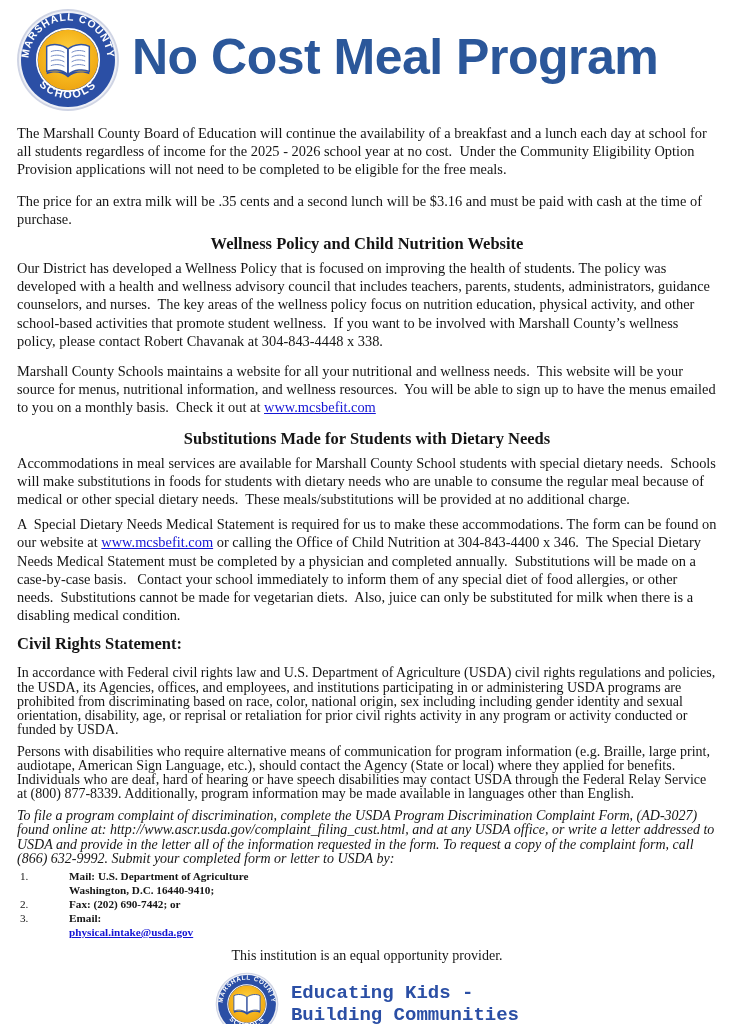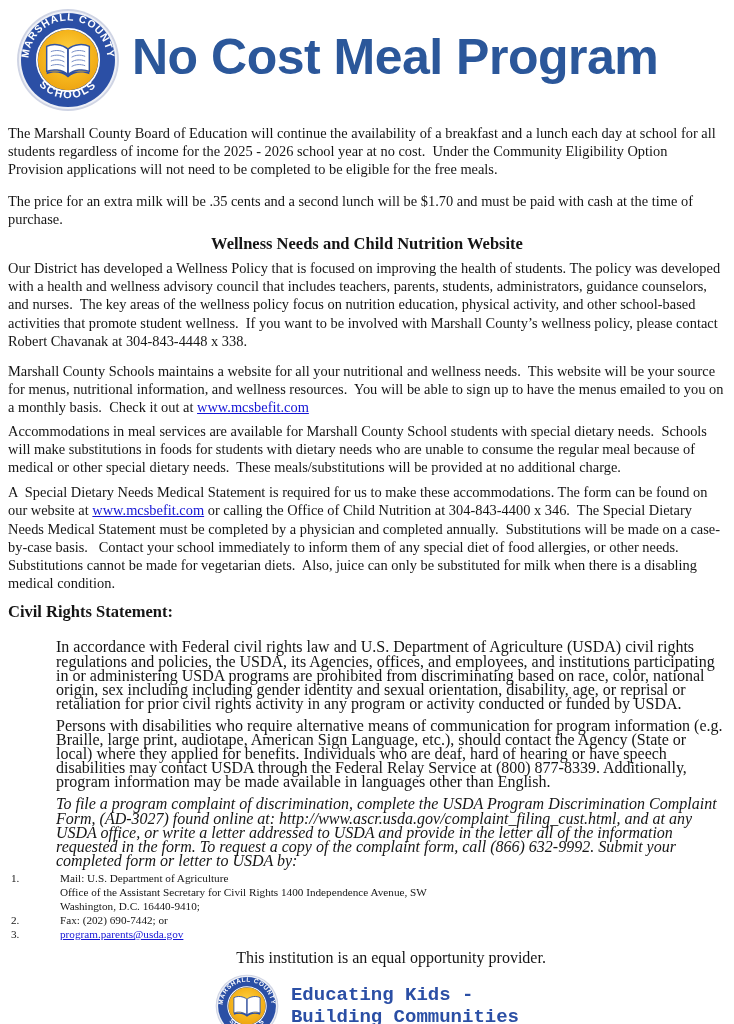--- a/index.html
+++ b/index.html
@@ -12,51 +12,51 @@
   
   .header{display:flex;align-items:center;padding:8px 14px 0 16px;}
   .header .badge{width:104px;height:104px;flex:0 0 auto;}
   .page-title{
     font-family:"Liberation Sans", sans-serif;font-weight:700;
     font-size:50px;letter-spacing:-0.5px;color:var(--title-blue);
     margin-left:12px;white-space:nowrap;line-height:1;padding-bottom:6px;
   }
 
   
-  .content{padding:0 8px;}
+  .content{padding:0 17px;}
   p{margin:0;white-space:pre-wrap;}
   .body-p{font-size:14.4px;line-height:18.2px;}
-  .small-p{font-size:16px;line-height:14.1px;margin-left:48px;}
+  .small-p{font-size:14px;line-height:14.1px;}
   .p1{margin-top:12px;}
   .p2{margin-top:13px;}
   .h-center{
     text-align:center;font-weight:700;font-size:16.5px;line-height:21px;margin:0;
     font-family:"Liberation Serif", serif;
   }
   .h-wellness{margin-top:5px;}
   .wp1{margin-top:5px;}
   .wp2{margin-top:12px;}
   .h-sub{margin-top:11px;}
   .sp1{margin-top:5px;}
   .sp2{margin-top:7px;}
   .h-left{
-    text-align:left;font-weight:700;font-size:16.5px;line-height:20px;margin:10px 0 18px 0;
+    text-align:left;font-weight:700;font-size:16.5px;line-height:20px;margin:10px 0 12px 0;
     font-family:"Liberation Serif", serif;
   }
   .crp1{margin-top:6px;}
   .crp2{margin-top:8px;}
   .crp3{margin-top:8px;font-style:italic;}
 
   a.link{color:var(--link-blue);text-decoration:underline;cursor:pointer;}
 
   
   .usda-list{margin-top:3px;font-size:11.2px;line-height:14.1px;}
   .usda-item{display:grid;grid-template-columns:52px 1fr;}
   .usda-item .num{padding-left:3px;}
-  .usda-item .lines span{display:block;white-space:pre-wrap;}
+  .usda-item .lines span{display:block;white-space:pre-wrap;font-weight:bold;}
 
   .closing{margin-top:10px;text-align:center;}
 
   
   .footer{display:flex;align-items:center;justify-content:center;margin-top:9px;gap:12px;}
   .footer .badge{width:64px;height:64px;flex:0 0 auto;}
   .tagline{
     font-family:Liberation Mono, monospace;font-weight:700;
     font-size:19px;line-height:22px;color:var(--brand-blue);
   }
@@ -104,53 +104,53 @@
       <text font-family="Liberation Sans, sans-serif" font-weight="bold" font-size="10.5" letter-spacing="1.6" fill="#ffffff">
         <textPath href="#arcB1" startOffset="50%" text-anchor="middle">SCHOOLS</textPath>
       </text>
     </svg>
     <div class="page-title">No Cost Meal Program</div>
   </div>
 
   <div class="content">
 
     <p class="body-p p1">The Marshall County Board of Education will continue the availability of a breakfast and a lunch each day at school for all students regardless of income for the 2025 - 2026 school year at no cost.  Under the Community Eligibility Option Provision applications will not need to be completed to be eligible for the free meals.</p>
-    <p class="body-p p2">The price for an extra milk will be .35 cents and a second lunch will be $1.70 and must be paid with cash at the time of purchase.</p>
+    <p class="body-p p2">The price for an extra milk will be .35 cents and a second lunch will be $3.16 and must be paid with cash at the time of purchase.</p>
 
-    <h2 class="h-center h-wellness">Wellness Needs and Child Nutrition Website</h2>
+    <h2 class="h-center h-wellness">Wellness Policy and Child Nutrition Website</h2>
     <p class="body-p wp1">Our District has developed a Wellness Policy that is focused on improving the health of students. The policy was developed with a health and wellness advisory council that includes teachers, parents, students, administrators, guidance counselors, and nurses.  The key areas of the wellness policy focus on nutrition education, physical activity, and other school-based activities that promote student wellness.  If you want to be involved with Marshall County’s wellness policy, please contact Robert Chavanak at 304-843-4448 x 338.</p>
     <p class="body-p wp2"><span>Marshall County Schools maintains a website for all your nutritional and wellness needs.  This website will be your source for menus, nutritional information, and wellness resources.  You will be able to sign up to have the menus emailed to you on a monthly basis.  Check it out at </span><a class="link">www.mcsbefit.com</a></p>
 
+    <h2 class="h-center h-sub">Substitutions Made for Students with Dietary Needs</h2>
     <p class="body-p sp1">Accommodations in meal services are available for Marshall County School students with special dietary needs.  Schools will make substitutions in foods for students with dietary needs who are unable to consume the regular meal because of medical or other special dietary needs.  These meals/substitutions will be provided at no additional charge.</p>
     <p class="body-p sp2"><span>A  Special Dietary Needs Medical Statement is required for us to make these accommodations. The form can be found on our website at </span><a class="link">www.mcsbefit.com</a><span> or calling the Office of Child Nutrition at 304-843-4400 x 346.  The Special Dietary Needs Medical Statement must be completed by a physician and completed annually.  Substitutions will be made on a case-by-case basis.   Contact your school immediately to inform them of any special diet of food allergies, or other needs.  Substitutions cannot be made for vegetarian diets.  Also, juice can only be substituted for milk when there is a disabling medical condition.</span></p>
 
     <h3 class="h-left">Civil Rights Statement:</h3>
     <p class="small-p crp1">In accordance with Federal civil rights law and U.S. Department of Agriculture (USDA) civil rights regulations and policies, the USDA, its Agencies, offices, and employees, and institutions participating in or administering USDA programs are prohibited from discriminating based on race, color, national origin, sex including including gender identity and sexual orientation, disability, age, or reprisal or retaliation for prior civil rights activity in any program or activity conducted or funded by USDA.</p>
     <p class="small-p crp2">Persons with disabilities who require alternative means of communication for program information (e.g. Braille, large print, audiotape, American Sign Language, etc.), should contact the Agency (State or local) where they applied for benefits. Individuals who are deaf, hard of hearing or have speech disabilities may contact USDA through the Federal Relay Service at (800) 877-8339. Additionally, program information may be made available in languages other than English.</p>
     <p class="small-p crp3">To file a program complaint of discrimination, complete the USDA Program Discrimination Complaint Form, (AD-3027) found online at: http://www.ascr.usda.gov/complaint_filing_cust.html, and at any USDA office, or write a letter addressed to USDA and provide in the letter all of the information requested in the form. To request a copy of the complaint form, call (866) 632-9992. Submit your completed form or letter to USDA by:</p>
 
     <div class="usda-list">
       <div class="usda-item">
         <span class="num">1.</span>
         <span class="lines">
           <span>Mail: U.S. Department of Agriculture</span>
-          <span>Office of the Assistant Secretary for Civil Rights 1400 Independence Avenue, SW</span>
           <span>Washington, D.C. 16440-9410;</span>
         </span>
       </div>
       <div class="usda-item">
         <span class="num">2.</span>
         <span class="lines">
           <span>Fax: (202) 690-7442; or</span>
         </span>
       </div>
       <div class="usda-item">
         <span class="num">3.</span>
         <span class="lines">
-          <span><a class="link">program.parents@usda.gov</a></span>
+          <span><span>Email: </span><a class="link">physical.intake@usda.gov</a></span>
         </span>
       </div>
     </div>
 
     <p class="small-p closing">This institution is an equal opportunity provider.</p>
   </div>
 
   <div class="footer">
     <svg class="badge" viewBox="0 0 100 100" xmlns="http://www.w3.org/2000/svg" aria-hidden="true">
       <defs>

